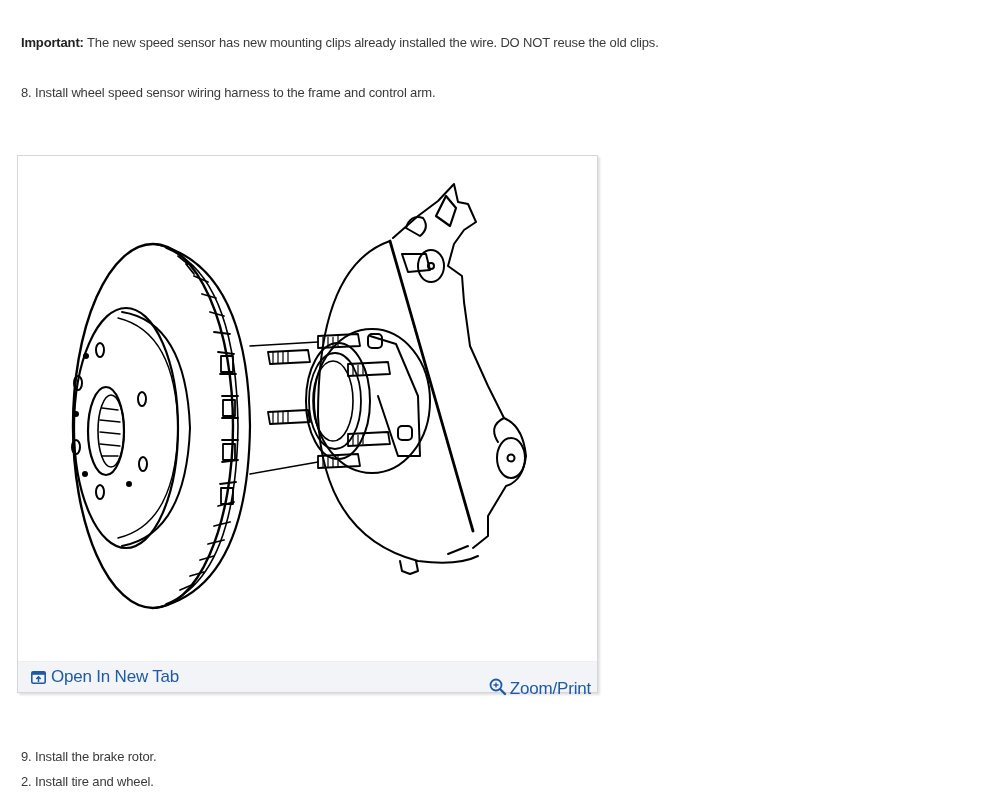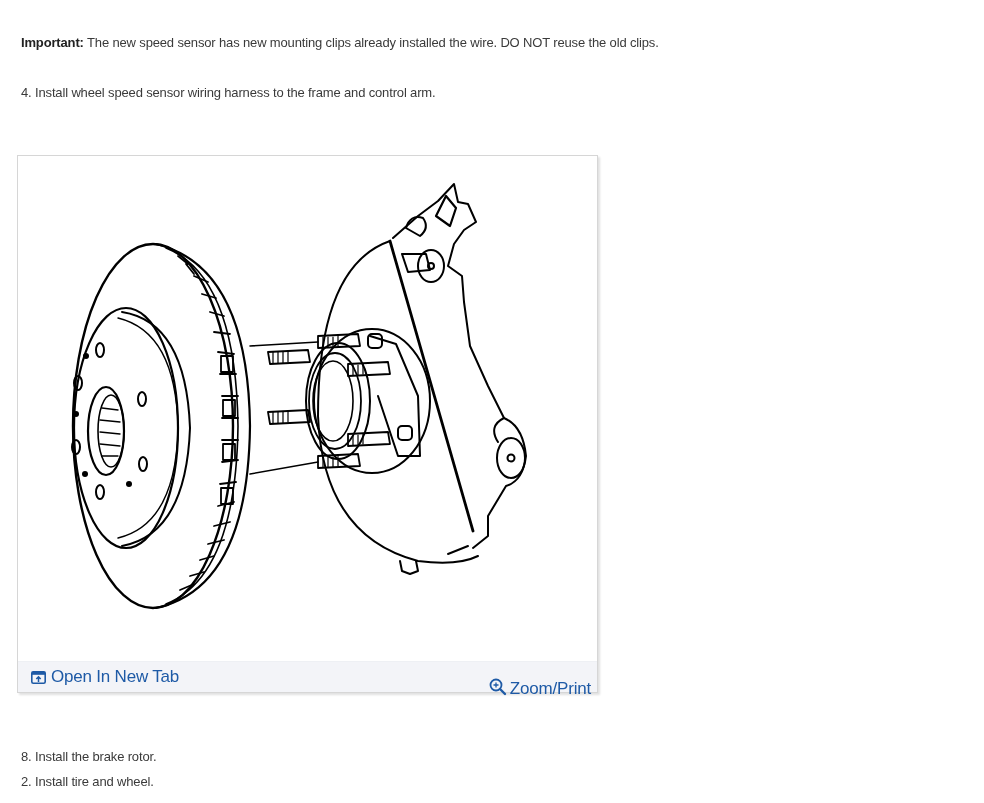--- a/index.html
+++ b/index.html
@@ -69,21 +69,21 @@
     }
     #open-tab-link { left: 13px; }
     #zoom-print-link { right: 6px; margin-top: 12px; }
     .footer-link svg { margin-right: 5px; }
   </style>
 </head>
 <body>
 
 <div class="para" id="p-important"><b>Important:</b><span> The new speed sensor has new mounting clips already installed the wire. DO NOT reuse the old clips.</span></div>
 
-<div class="para" id="p-step4">4. Install wheel speed sensor wiring harness to the frame and control arm.</div>
+<div class="para" id="p-step4">8. Install wheel speed sensor wiring harness to the frame and control arm.</div>
 
 <div class="figure">
   <svg class="figure-image" viewBox="0 0 579 506" xmlns="http://www.w3.org/2000/svg" fill="none" stroke="#000" stroke-width="2" stroke-linejoin="round" stroke-linecap="round" aria-label="Brake rotor and wheel hub/steering knuckle assembly diagram">
 
     <ellipse cx="135" cy="270" rx="80" ry="182" stroke-width="2.4"></ellipse>
 
     <path d="M138 88 Q 230 110 232 270 Q 230 432 138 452" stroke-width="2.2"></path>
     <path d="M148 92 Q 218 120 220 270 Q 218 420 148 448" stroke-width="1.6"></path>
 
     <g stroke-width="1.8">
@@ -192,14 +192,14 @@
       <svg width="18" height="18" viewBox="0 0 18 18" style="margin-right:3px;margin-top:-4px;">
         <circle cx="7" cy="7" r="5.5" fill="none" stroke="#1e5aa6" stroke-width="1.8"></circle>
         <path d="M7 4.5 V9.5 M4.5 7 H9.5" stroke="#1e5aa6" stroke-width="1.3"></path>
         <path d="M11 11 L16 16" stroke="#1e5aa6" stroke-width="2.4" stroke-linecap="round"></path>
       </svg>
       <span>Zoom/Print</span>
     </a>
   </div>
 </div>
 
-<div class="para" id="p-step5">8. Install the brake rotor.</div>
+<div class="para" id="p-step5">9. Install the brake rotor.</div>
 <div class="para" id="p-step6">2. Install tire and wheel.</div>
 
 </body></html>

